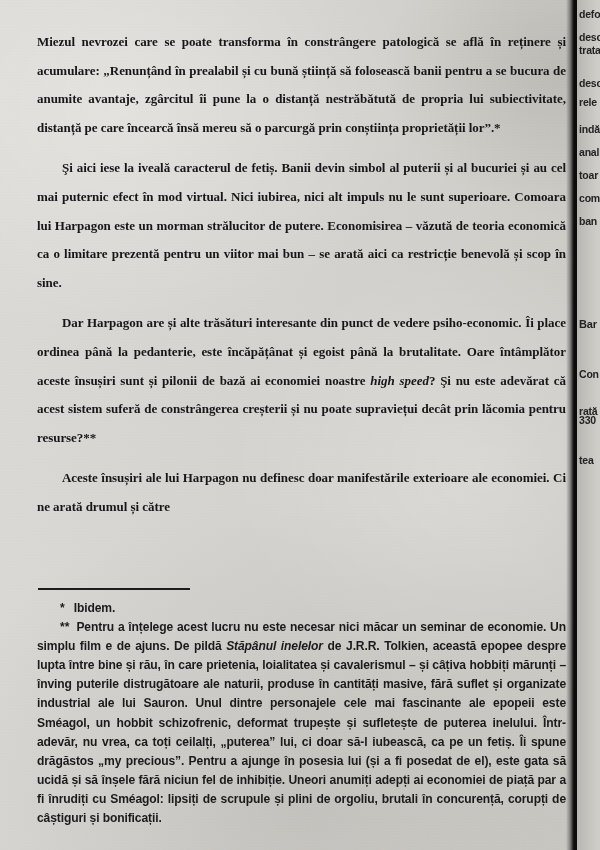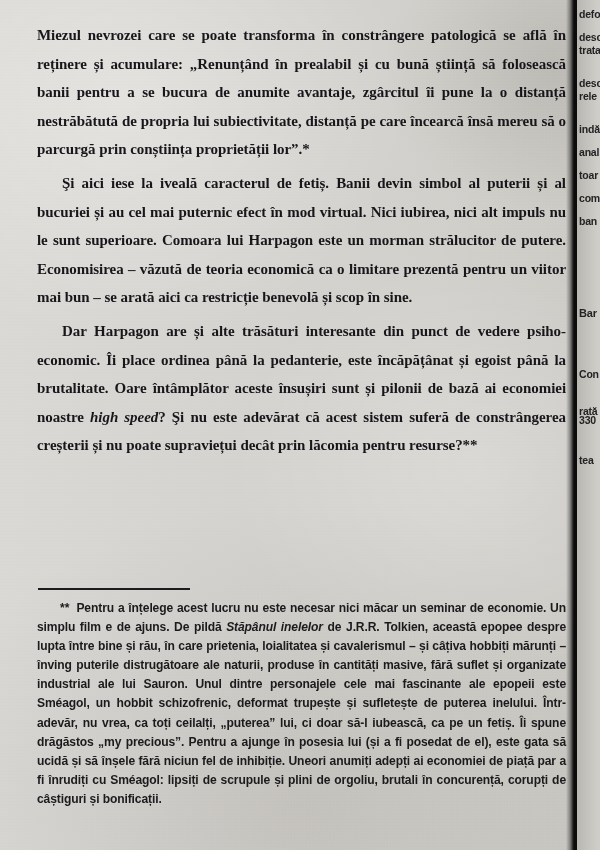--- a/index.html
+++ b/index.html
@@ -42,26 +42,26 @@
   .text-column {
     position: absolute;
     left: 37px;
     top: 16px;
     width: 529px;
     z-index: 3;
   }
 
   .body-par {
     font-family: "Liberation Serif", serif;
-    font-size: 15px;
+    font-size: 13px;
     line-height: 28.6px;
     text-align: justify;
     text-justify: inter-word;
     color: #18161a;
-    margin: 5px 0 0 0;
+    margin: 12px 0 0 0;
     text-indent: 25px;
     font-weight: 600;
     letter-spacing: -0.05px;
     -webkit-font-smoothing: none;
   }
   .body-par.first { text-indent: 0; }
   .body-par .it { font-style: italic; }
 
   
   .footnotes {
@@ -145,40 +145,42 @@
 </head>
 <body>
 
 <div class="page-scan"></div>
 <div class="page-noise"></div>
 
 <div class="text-column">
   <p class="body-par first"><span>Miezul nevrozei care se poate transforma în constrângere patologică se află în reținere și acumulare: „Renunțând în prealabil și cu bună știință să folosească banii pentru a se bucura de anumite avantaje, zgârcitul îi pune la o distanță nestrăbătută de propria lui subiectivitate, distanță pe care încearcă însă mereu să o parcurgă prin conștiința proprietății lor”.</span><span>*</span></p>
   <p class="body-par"><span>Şi aici iese la iveală caracterul de fetiș. Banii devin simbol al puterii și al bucuriei și au cel mai puternic efect în mod virtual. Nici iubirea, nici alt impuls nu le sunt superioare. Comoara lui Harpagon este un morman strălucitor de putere. Economisirea – văzută de teoria economică ca o limitare prezentă pentru un viitor mai bun – se arată aici ca restricție benevolă și scop în sine.</span></p>
   <p class="body-par"><span>Dar Harpagon are și alte trăsături interesante din punct de vedere psiho-economic. Îi place ordinea până la pedanterie, este încăpățânat și egoist până la brutalitate. Oare întâmplător aceste însușiri sunt și pilonii de bază ai economiei noastre </span><span class="it">high speed</span><span>? Şi nu este adevărat că acest sistem suferă de constrângerea creșterii și nu poate supraviețui decât prin lăcomia pentru resurse?</span><span>**</span></p>
+  <p class="body-par"><span>Aceste însușiri ale lui Harpagon nu definesc doar manifestările exterioare ale economiei. Ci ne arată drumul și către</span></p>
 </div>
 
 <div class="footnotes">
   <div class="fn-rule"></div>
+  <p class="fn-par fn-single"><span class="fn-mark">*</span><span><span>Ibidem.</span></span></p>
   <p class="fn-par"><span class="fn-mark dbl">**</span><span><span>Pentru a înțelege acest lucru nu este necesar nici măcar un seminar de economie. Un simplu film e de ajuns. De pildă </span><span class="it">Stăpânul inelelor</span><span> de J.R.R. Tolkien, această epopee despre lupta între bine și rău, în care prietenia, loialitatea și cavalerismul – și câțiva hobbiți mărunți – înving puterile distrugătoare ale naturii, produse în cantități masive, fără suflet și organizate industrial ale lui Sauron. Unul dintre personajele cele mai fascinante ale epopeii este Sméagol, un hobbit schizofrenic, deformat trupește și sufletește de puterea inelului. Într-adevăr, nu vrea, ca toți ceilalți, „puterea” lui, ci doar să-l iubească, ca pe un fetiș. Îi spune drăgăstos „my precious”. Pentru a ajunge în posesia lui (și a fi posedat de el), este gata să ucidă și să înșele fără niciun fel de inhibiție. Uneori anumiți adepți ai economiei de piață par a fi înrudiți cu Sméagol: lipsiți de scrupule și plini de orgoliu, brutali în concurență, corupți de câștiguri și bonificații.</span></span></p>
 </div>
 
 <div class="gutter">
   <div class="gutter-shadow"></div>
   <div class="gutter-fold"></div>
   <div class="gutter-page">
       <div class="gutter-frag" style="top: 8px;">defo</div>
       <div class="gutter-frag" style="top: 31px;">desc</div>
       <div class="gutter-frag" style="top: 36px; margin-top: 8px;">trata</div>
       <div class="gutter-frag" style="top: 77px;">desc</div>
-      <div class="gutter-frag" style="top: 90px;">rele</div>
+      <div class="gutter-frag" style="top: 96px;">rele</div>
       <div class="gutter-frag" style="top: 123px;">indă</div>
       <div class="gutter-frag" style="top: 146px; text-align: right;">anal</div>
       <div class="gutter-frag" style="top: 169px;">toar</div>
       <div class="gutter-frag" style="top: 192px;">com</div>
       <div class="gutter-frag" style="top: 215px;">ban</div>
-      <div class="gutter-frag bold-frag" style="top: 307px;">Bar</div>
+      <div class="gutter-frag bold-frag" style="top: 318px;">Bar</div>
       <div class="gutter-frag" style="top: 368px;">Con</div>
       <div class="gutter-frag" style="top: 405px;">rată</div>
       <div class="gutter-frag" style="top: 414px;">330</div>
       <div class="gutter-frag" style="top: 454px;">tea</div>
     </div>
 </div>
 
 </body></html>

